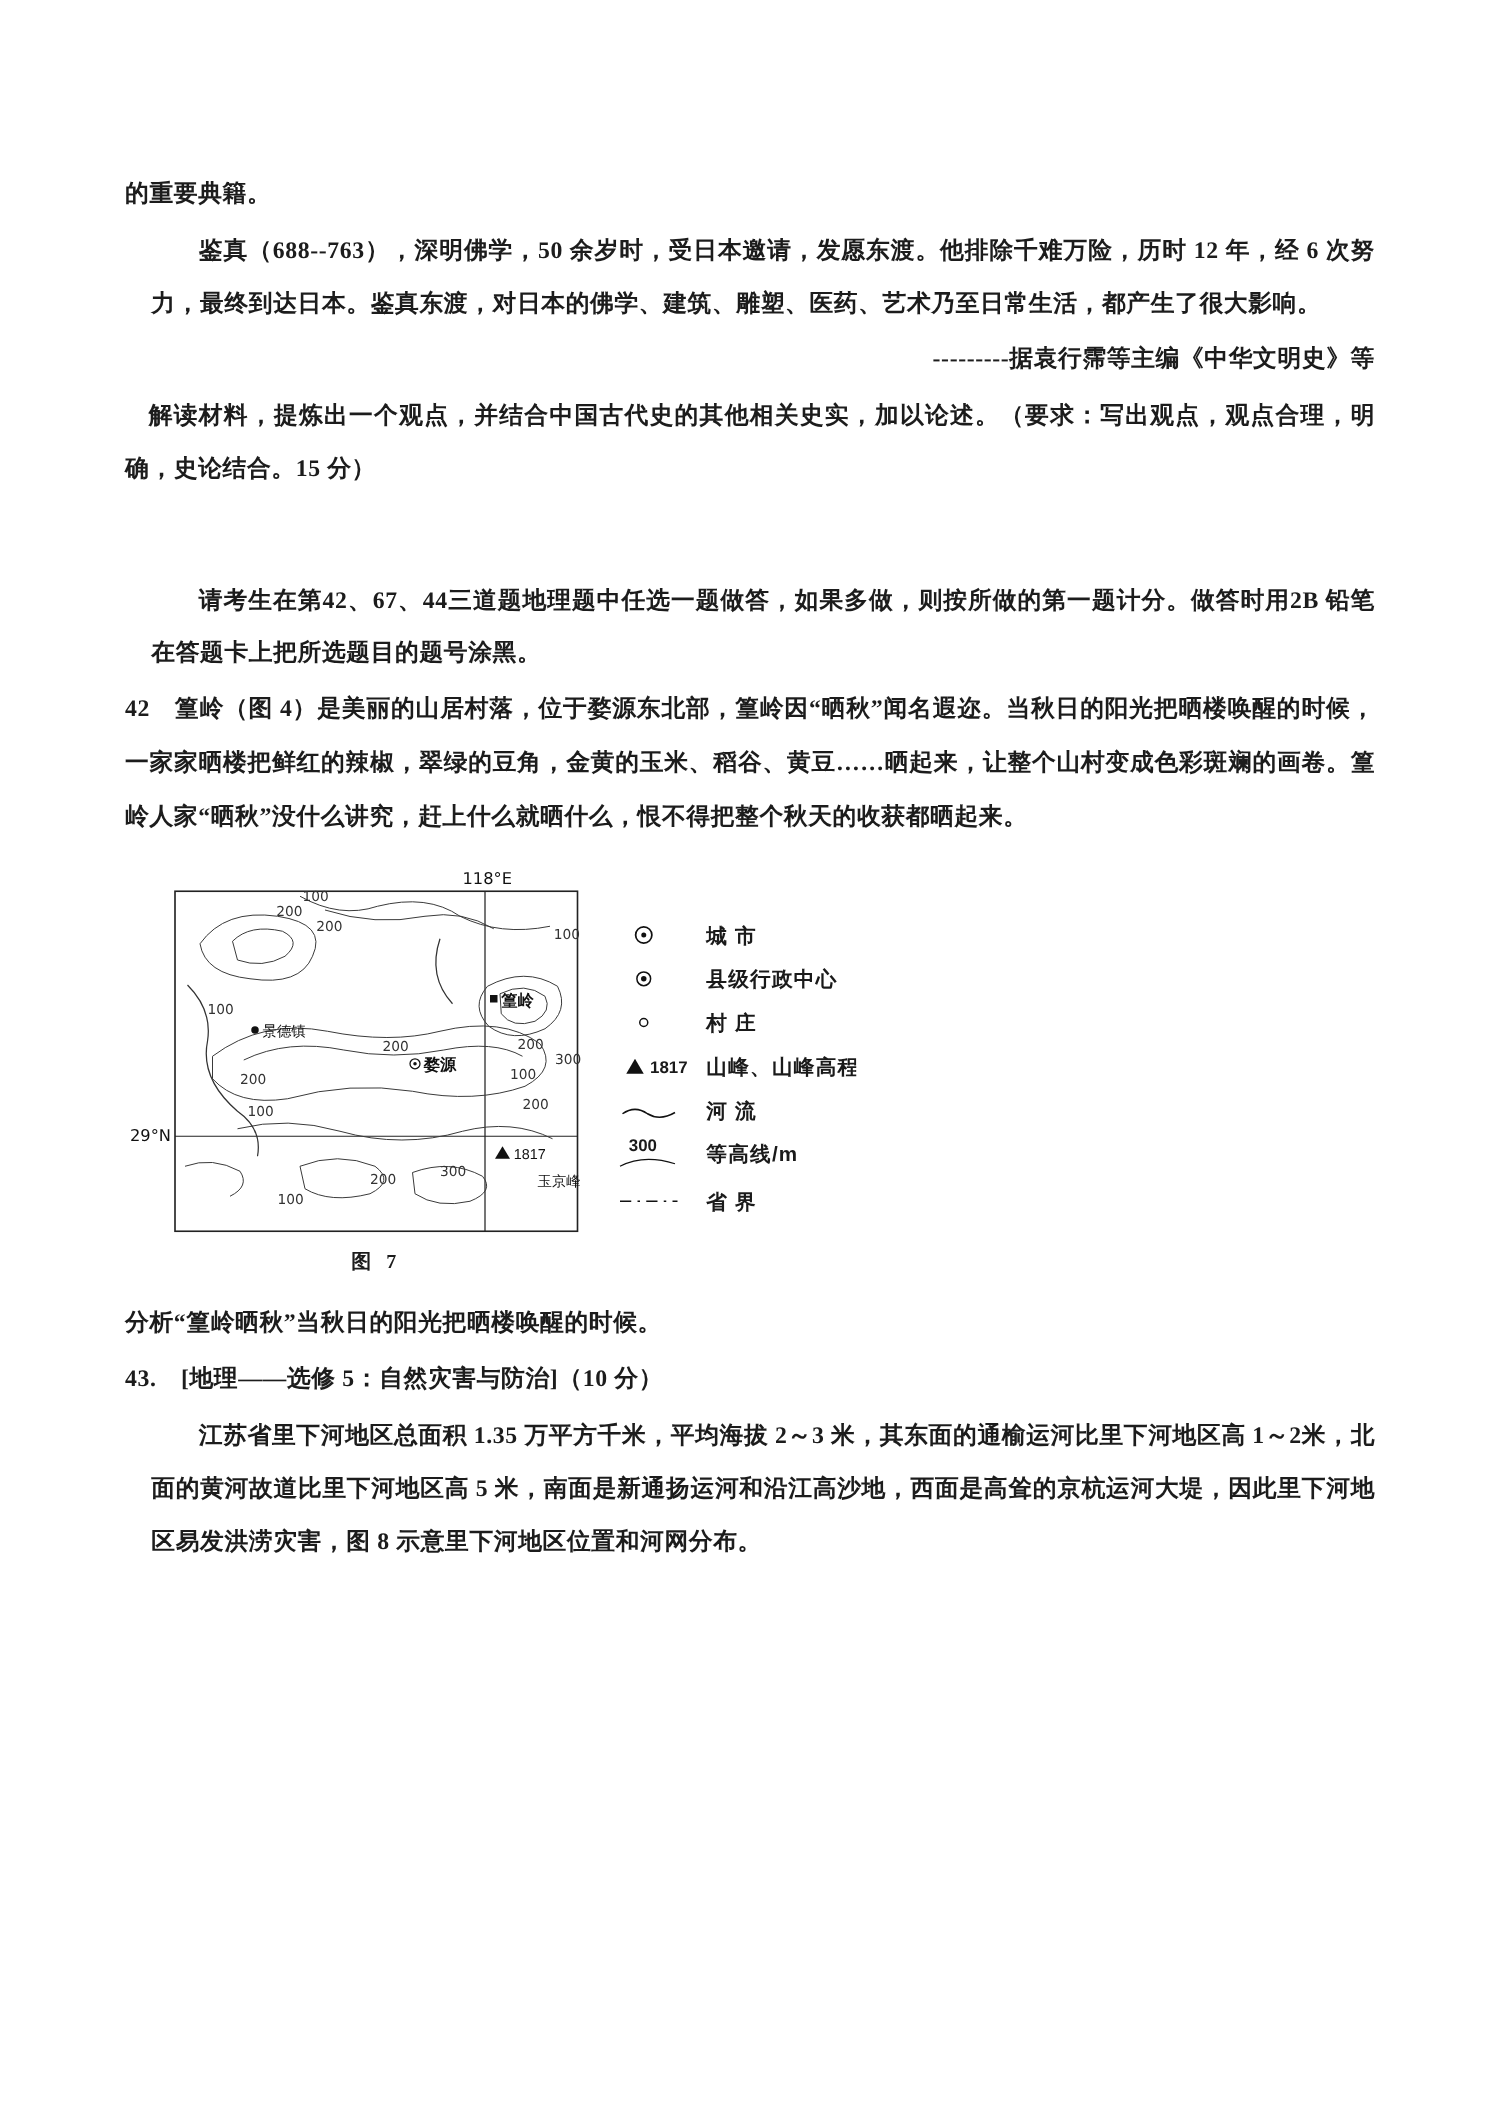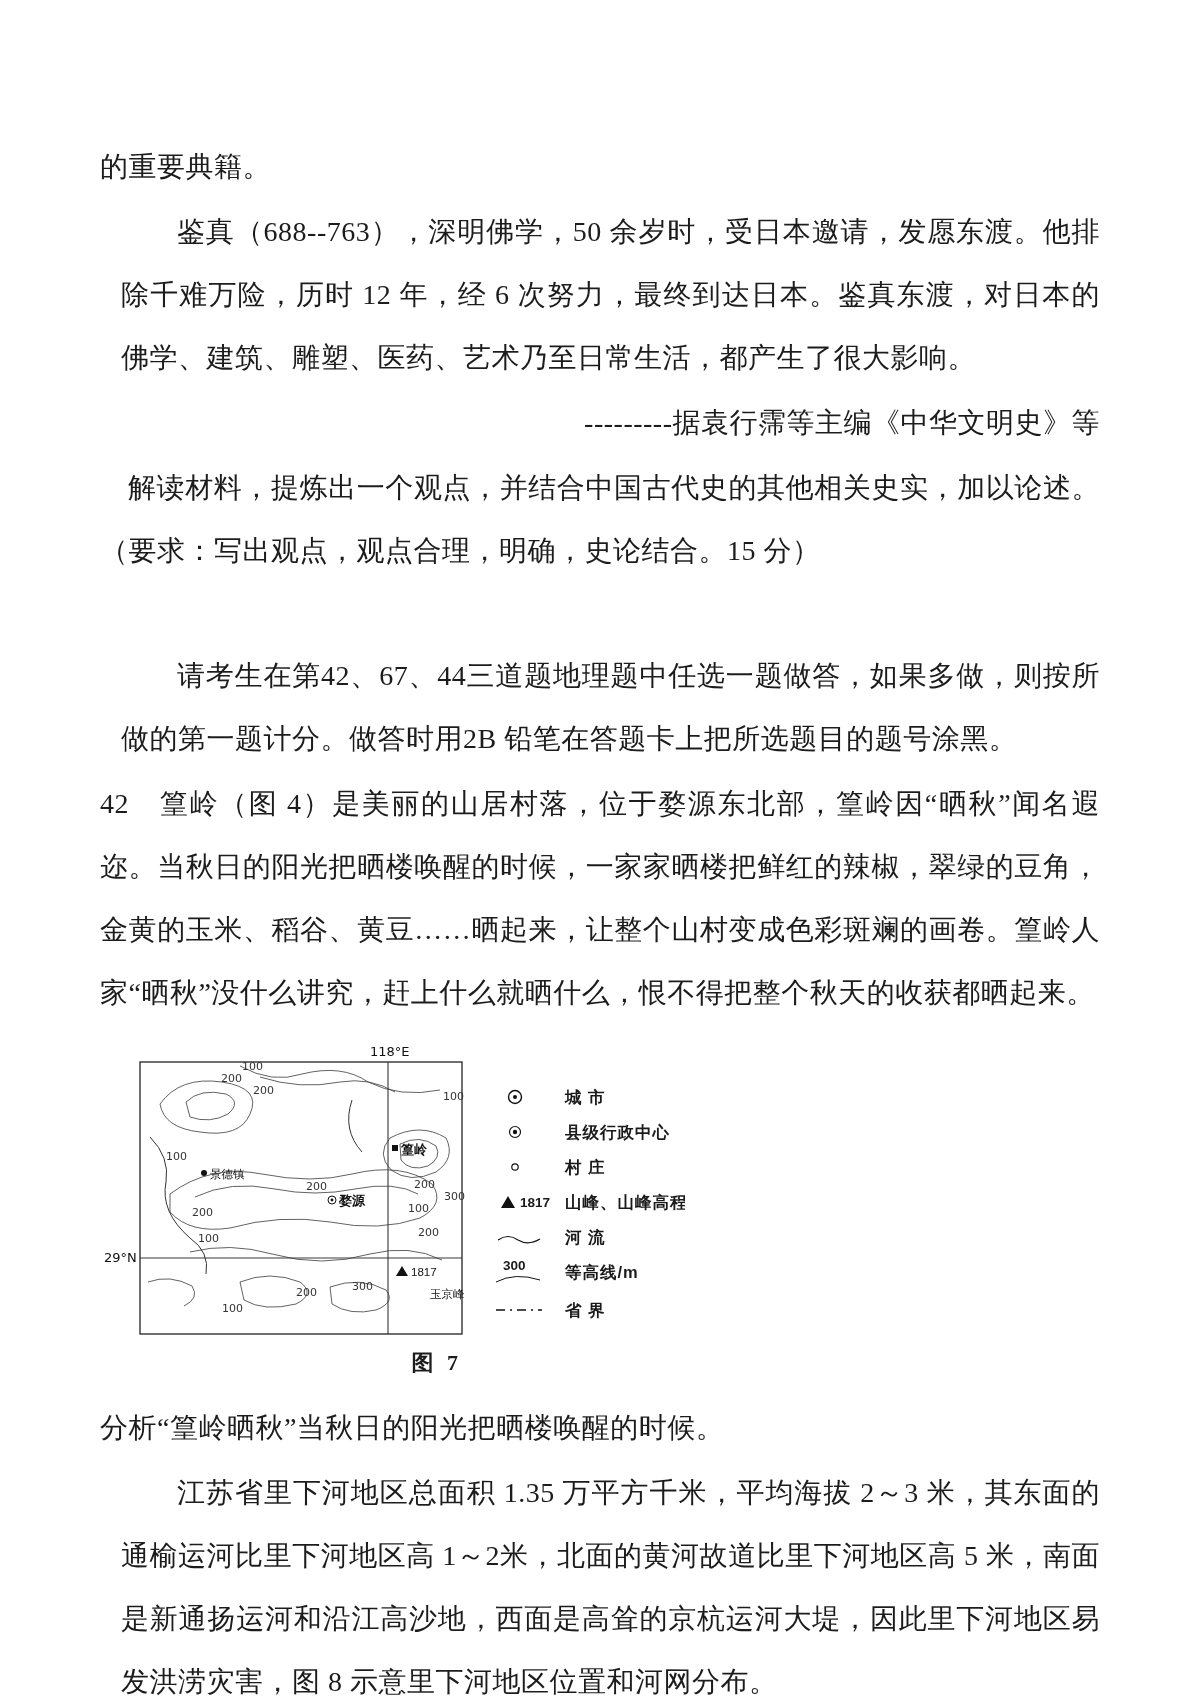--- a/index.html
+++ b/index.html
@@ -14,44 +14,45 @@
     box-sizing: border-box;
     font-family: "Liberation Serif", "DejaVu Serif", serif;
   }
   .page {
     box-sizing: border-box;
     width: 1200px;
     min-height: 1698px;
     padding: 135px 100px 60px 100px;
   }
   .para {
-    font-size: 28px;
+    font-size: 19px;
     line-height: 2.25;
     text-align: justify;
     margin: 0 0 2px 0;
     letter-spacing: 0.5px;
+    font-weight: bold;
   }
   .indent-2 { text-indent: 2em; margin-left: 21px; }
   .indent-1 { text-indent: 1em; }
   .source-line {
     text-align: right;
     padding-left: 220px;
   }
   .big-gap { margin-top: 62px; }
   .figure-wrap {
     margin: 18px 0 6px 0;
   }
   .figure-svg {
     display: block;
   }
   .fig-caption {
     width: 322px;
     margin-left: 40px;
-    text-align: right;
-    font-size: 22px;
+    text-align: center;
+    font-size: 16px;
     font-weight: bold;
     letter-spacing: 4px;
     margin-top: 6px;
     margin-bottom: 18px;
   }
   
   .contour-label {
     font-family: "DejaVu Sans", "Liberation Sans", sans-serif;
     font-size: 11px;
     fill: #333;
@@ -212,16 +213,17 @@
           <text x="465" y="274" class="legend-label">省 界</text>
         </g>
       </g>
     </svg>
 
     <div class="fig-caption">图 7</div>
   </div>
 
   <p class="para">分析“篁岭晒秋”当秋日的阳光把晒楼唤醒的时候。</p>
 
+  <p class="para">43.　[地理——选修 5：自然灾害与防治]（10 分）</p>
 
   <p class="para indent-2">江苏省里下河地区总面积 1.35 万平方千米，平均海拔 2～3 米，其东面的通榆运河比里下河地区高 1～2米，北面的黄河故道比里下河地区高 5 米，南面是新通扬运河和沿江高沙地，西面是高耸的京杭运河大堤，因此里下河地区易发洪涝灾害，图 8 示意里下河地区位置和河网分布。</p>
 
 </div>
 
 </body></html>

